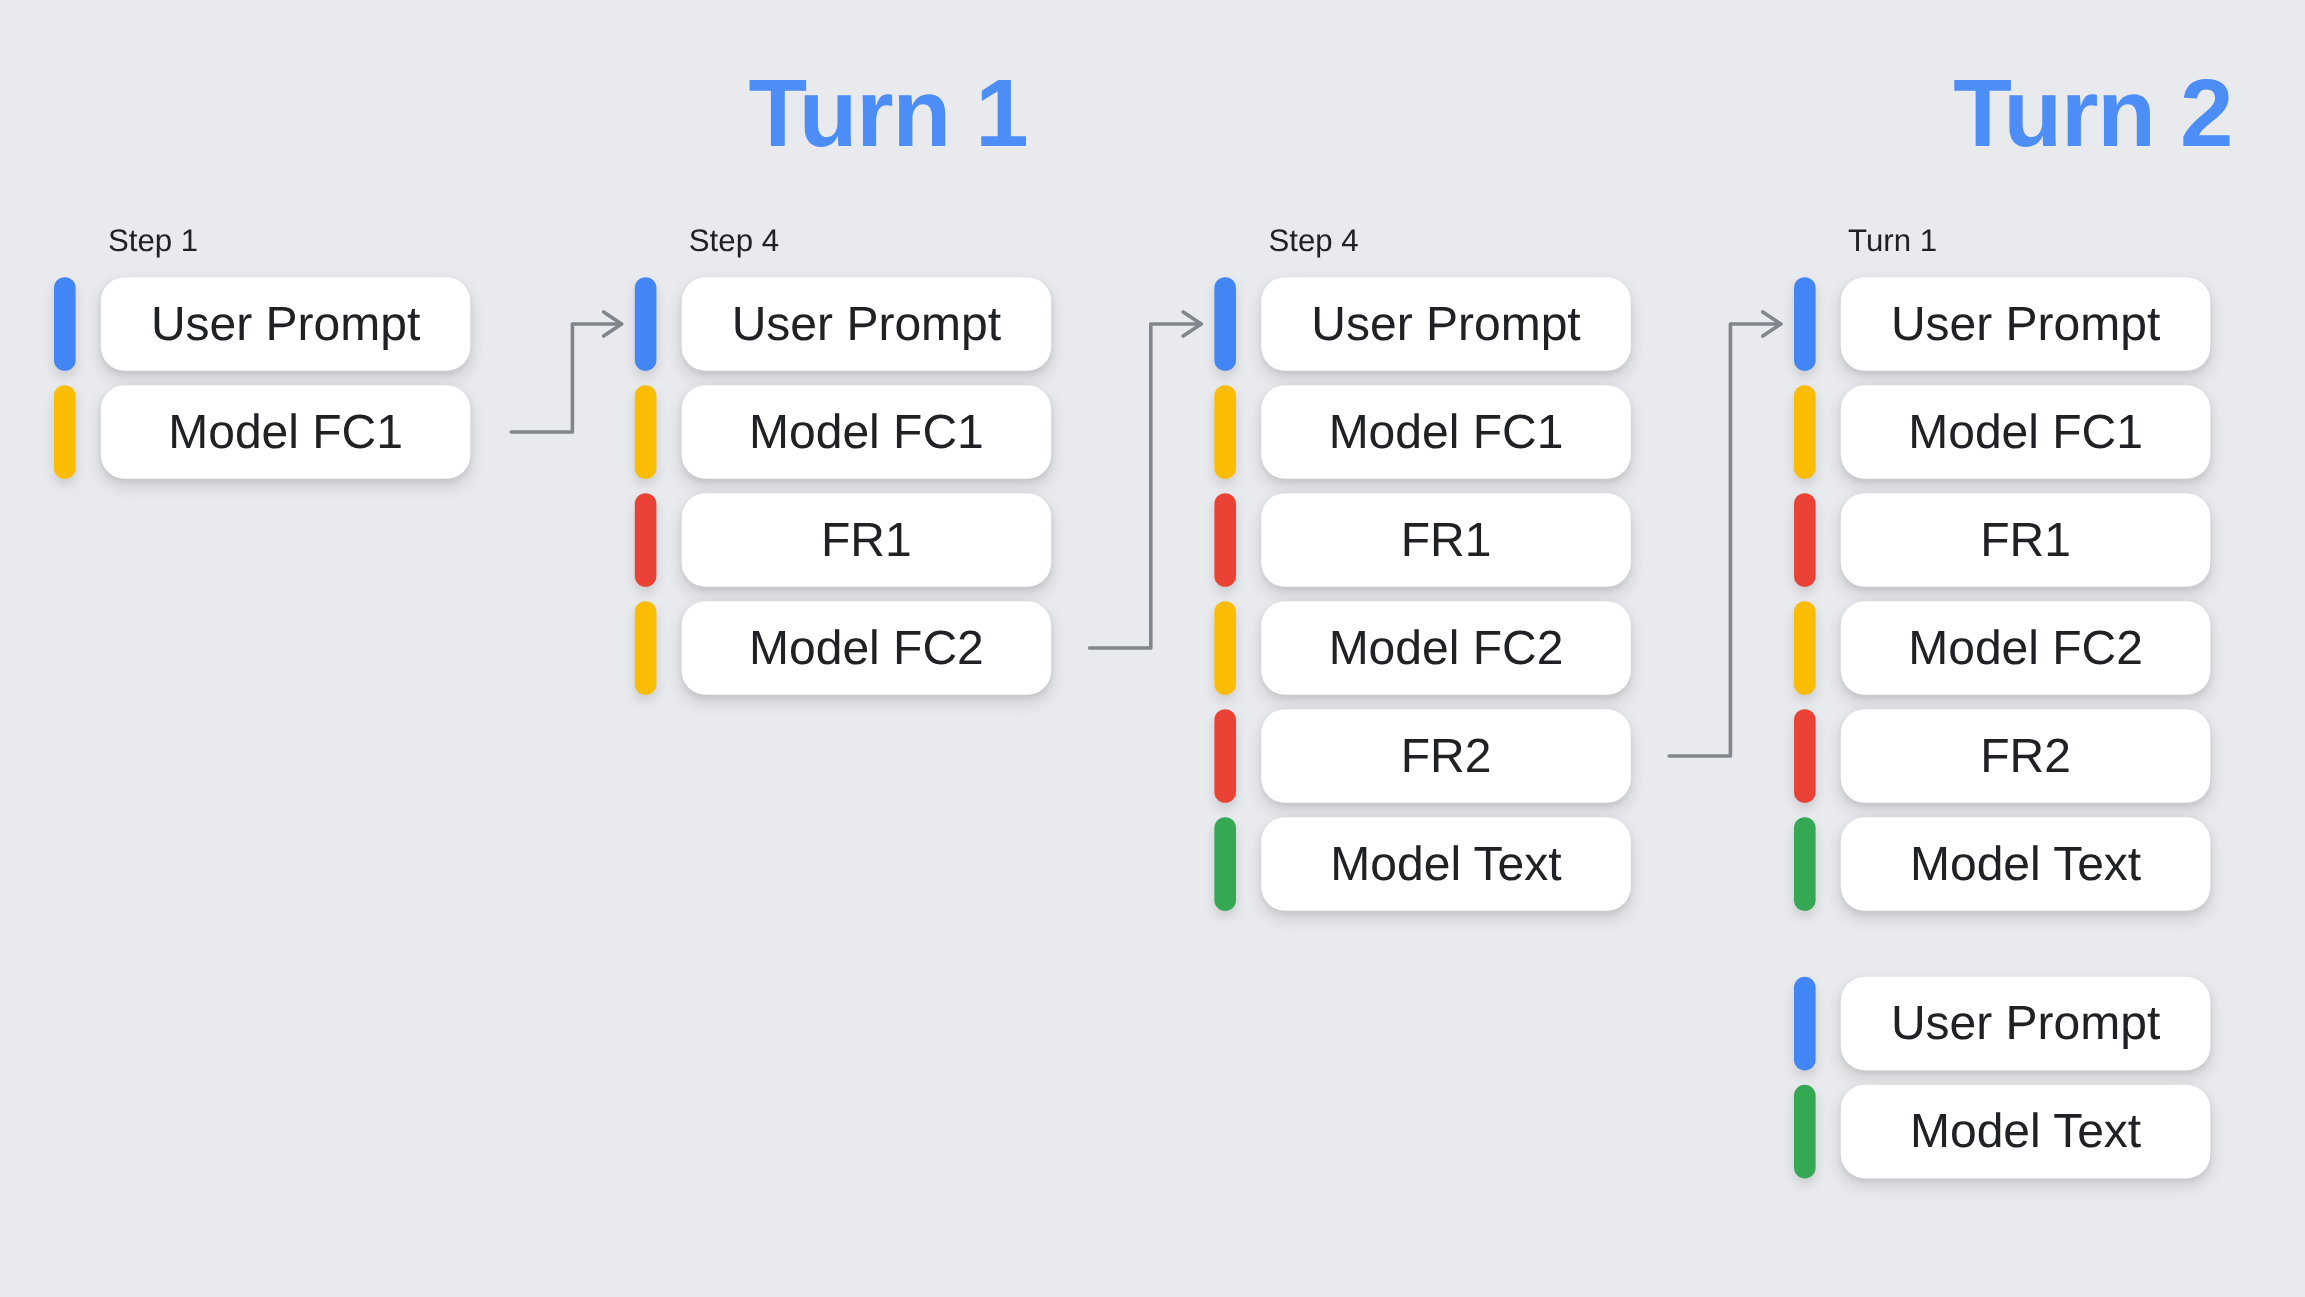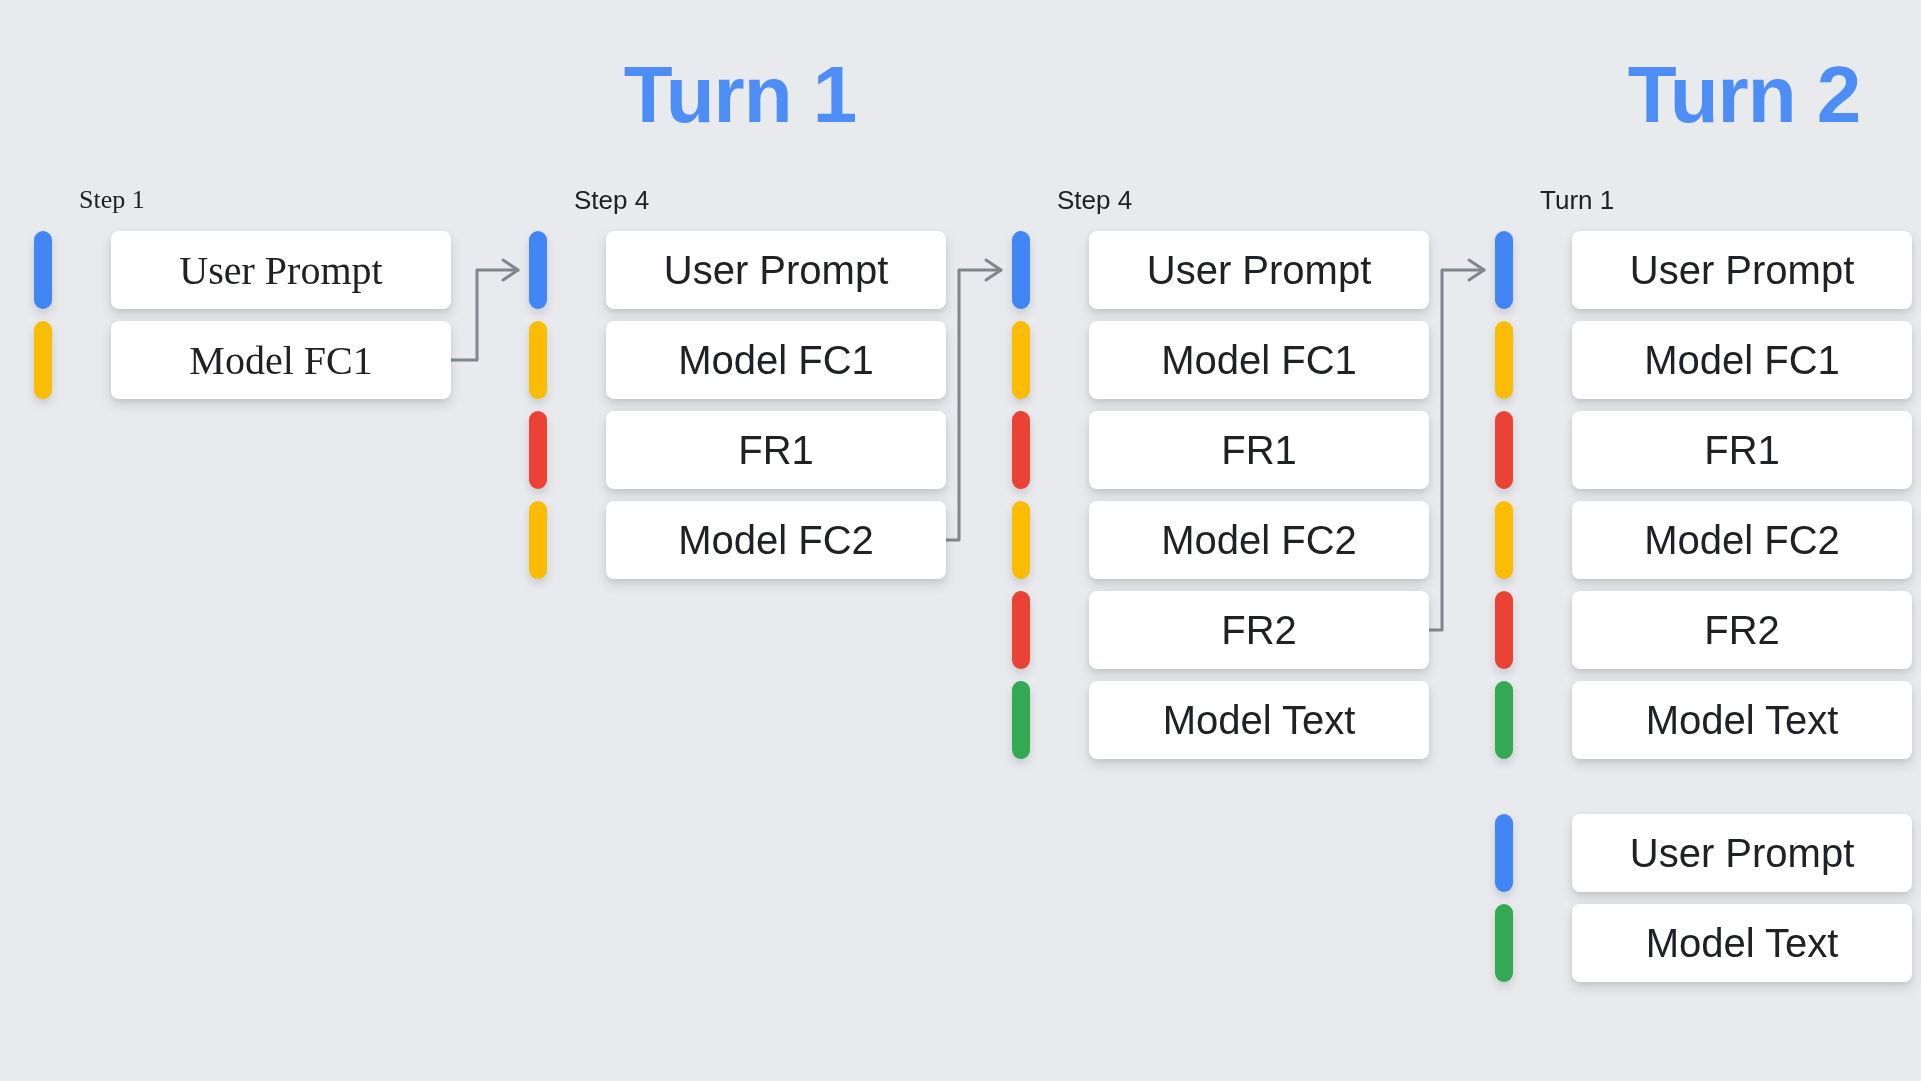--- a/index.html
+++ b/index.html
@@ -38,31 +38,30 @@
     height:78px;
     margin-bottom:12px;
   }
   .bar{
     width:18px;
     border-radius:9px;
     margin-right:21px;
     box-shadow:0 5px 9px rgba(60,64,67,0.18);
   }
   .box{
-    width:340px;
+    width:308px;
     background:var(--box_bg,#FFFFFF);
-    border-radius:8px;
+    border-radius:20px;
     box-shadow:0 6px 12px rgba(60,64,67,0.16), 0 2px 4px rgba(60,64,67,0.08);
     display:flex;
     align-items:center;
     justify-content:center;
     font-size:40px;
     color:var(--text,#202124);
     white-space:nowrap;
-    margin-left:38px;
   }
   svg.arrows{
     position:absolute;
     left:0;top:0;
     width:1921px;height:1081px;
     pointer-events:none;
   }
   svg.arrows path{
     fill:none;
     stroke:var(--arrow,#80868B);
@@ -81,21 +80,21 @@
   <svg class="arrows">
       <path d="M 426 360 H 477 V 270 H 518"></path>
       <path d="M 503 260 L 518 270 L 503 280"></path>
       <path d="M 908 540 H 959 V 270 H 1001"></path>
       <path d="M 986 260 L 1001 270 L 986 280"></path>
       <path d="M 1391 630 H 1442 V 270 H 1484"></path>
       <path d="M 1469 260 L 1484 270 L 1469 280"></path>
     </svg>
 
   <div>
-      <div class="column" style="left: 34px; top: 185px; font-family: Liberation Serif, serif;">
+      <div class="column" style="left: 45px; top: 185px;">
         <div class="col-label">Step 1</div>
         <div class="row">
           <div class="bar" style="background: var(--blue);"></div>
           <div class="box">User Prompt</div>
         </div>
         <div class="row">
           <div class="bar" style="background: var(--yellow);"></div>
           <div class="box">Model FC1</div>
         </div>
       </div>

